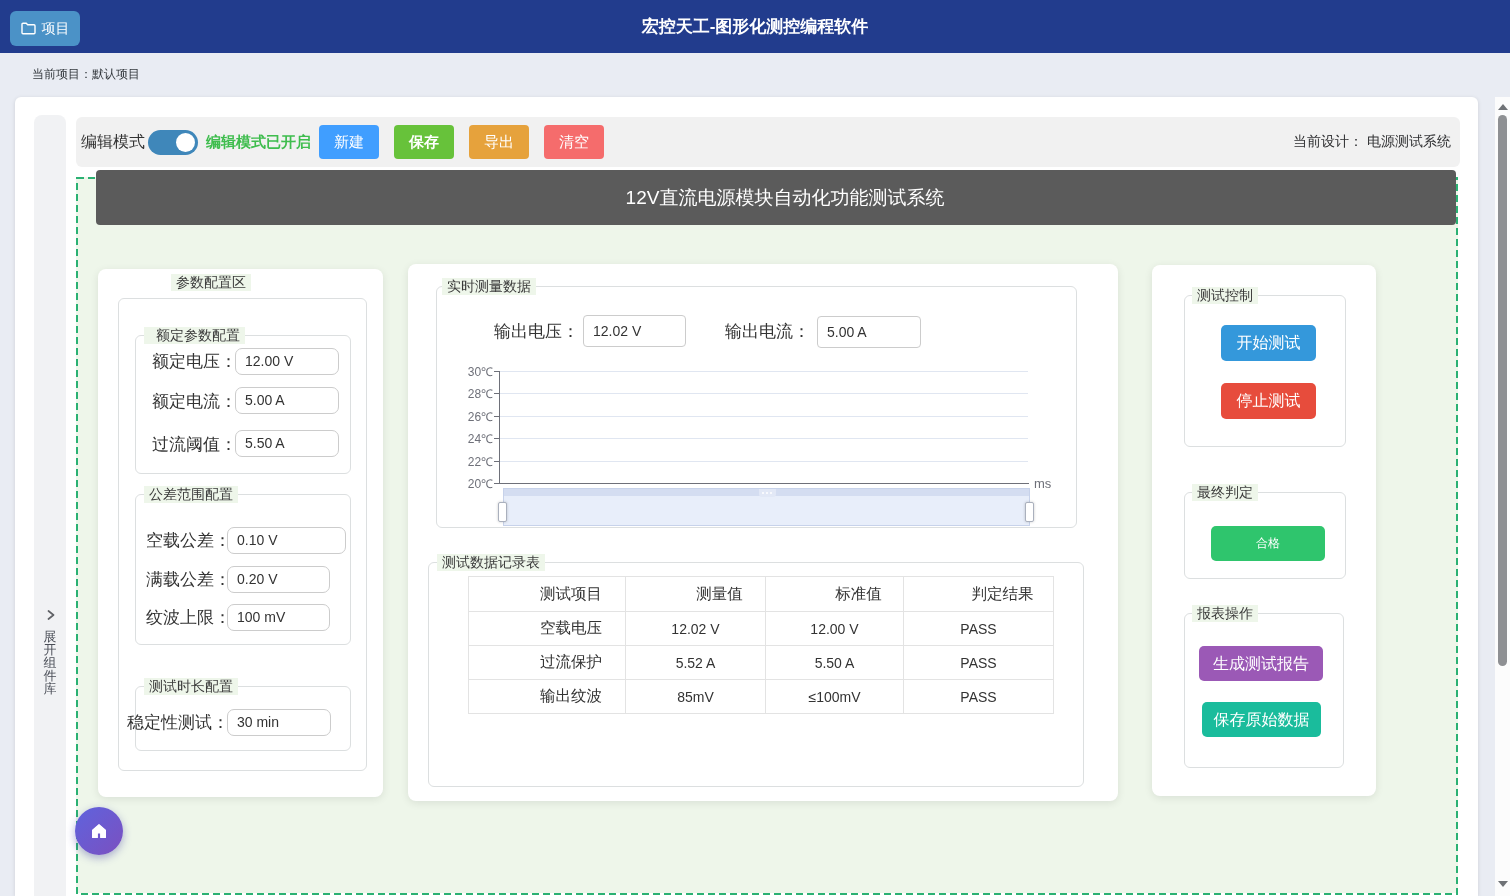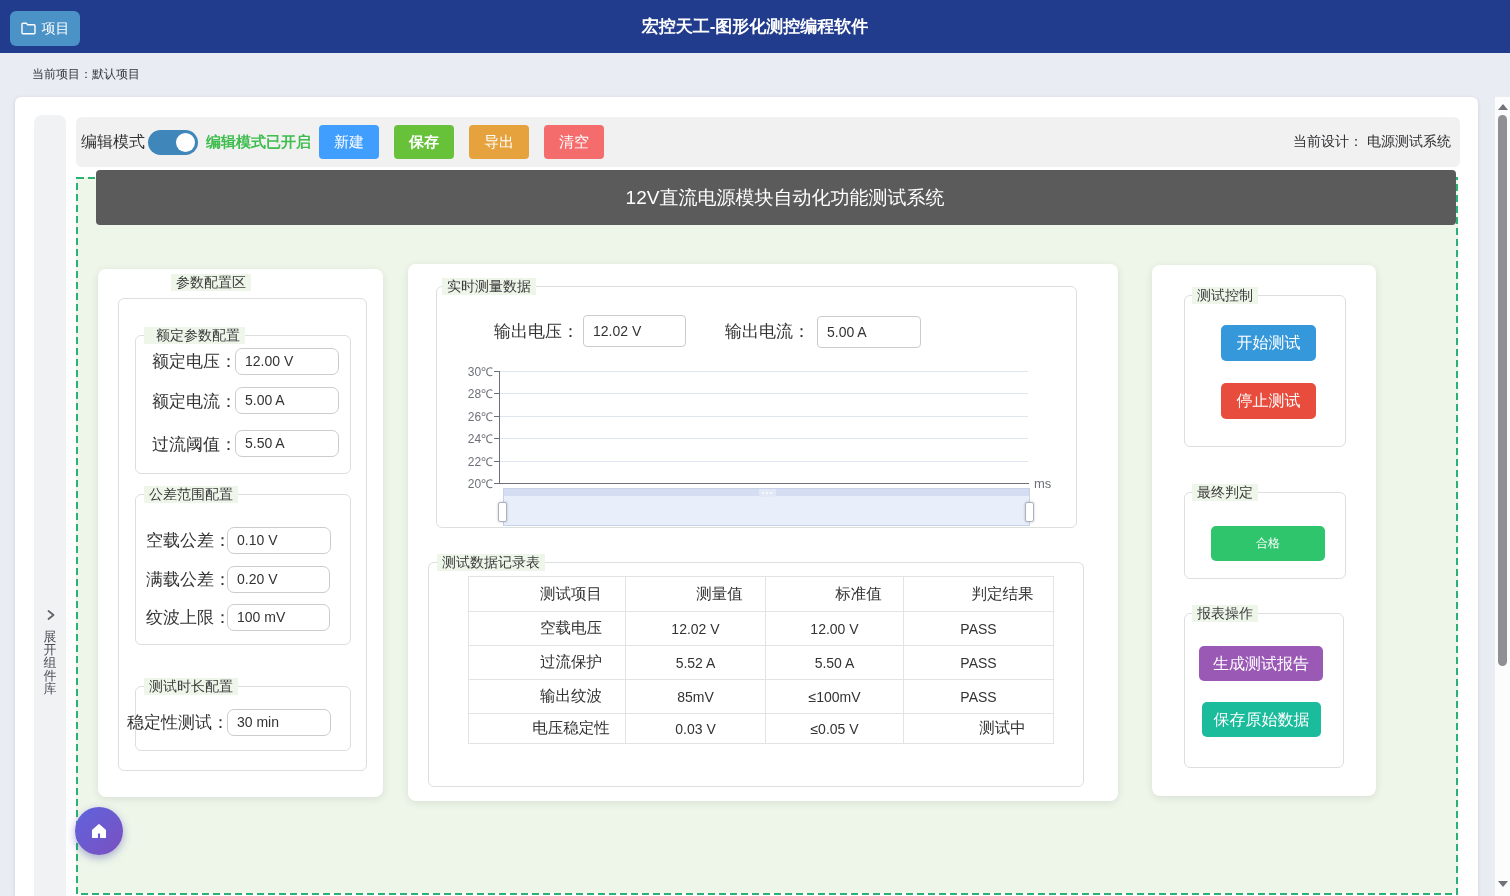--- a/index.html
+++ b/index.html
@@ -63,21 +63,21 @@
     <div class="lbl" style="left:26px;top:81px;width:113px;">额定电压：</div>
     <div class="ipt" style="left:137px;top:79px;width:104px;height:27px;line-height:25px;">12.00 V</div>
     <div class="lbl" style="left:26px;top:121px;width:113px;">额定电流：</div>
     <div class="ipt" style="left:137px;top:118px;width:104px;height:27px;line-height:25px;">5.00 A</div>
     <div class="lbl" style="left:26px;top:164px;width:113px;">过流阈值：</div>
     <div class="ipt" style="left:137px;top:161px;width:104px;height:27px;line-height:25px;">5.50 A</div>
 
     <div class="fs" style="left:37px;top:225px;width:216px;height:151px;"></div>
     <div class="legend" style="left:46px;top:217px;">公差范围配置</div>
     <div class="lbl" style="left:20px;top:260px;width:113px;">空载公差：</div>
-    <div class="ipt" style="left:129px;top:258px;width:104px;height:27px;line-height:25px;">0.10 V</div>
+    <div class="ipt" style="left:129px;top:258px;width:119px;height:27px;line-height:25px;">0.10 V</div>
     <div class="lbl" style="left:20px;top:299px;width:113px;">满载公差：</div>
     <div class="ipt" style="left:129px;top:297px;width:103px;height:27px;line-height:25px;">0.20 V</div>
     <div class="lbl" style="left:20px;top:337px;width:113px;">纹波上限：</div>
     <div class="ipt" style="left:129px;top:335px;width:103px;height:27px;line-height:25px;">100 mV</div>
 
     <div class="fs" style="left:37px;top:417px;width:216px;height:65px;"></div>
     <div class="legend" style="left:46px;top:409px;">测试时长配置</div>
     <div class="lbl" style="left:6px;top:442px;width:125px;">稳定性测试：</div>
     <div class="ipt" style="left:129px;top:440px;width:104px;height:27px;line-height:25px;">30 min</div>
   </div>
@@ -151,26 +151,20 @@
             <td>5.52 A</td>
             <td>5.50 A</td>
             <td>PASS</td>
           </tr>
       <tr>
             <td>输出纹波</td>
             <td>85mV</td>
             <td>≤100mV</td>
             <td>PASS</td>
           </tr>
-      <tr class="last">
-            <td>电压稳定性</td>
-            <td>0.03 V</td>
-            <td>≤0.05 V</td>
-            <td class="c">测试中</td>
-          </tr>
     </tbody>
       </table>
   </div>
 
   <div class="abs" id="cardR" style="left:1152px;top:265px;width:224px;height:531px;background:#fff;border-radius:8px;box-shadow:0 2px 8px rgba(0,0,0,0.09);">
     <div class="fs" style="left:32px;top:30px;width:162px;height:152px;"></div>
     <div class="legend" style="left:40px;top:22px;">测试控制</div>
     <div class="btn" style="left:69px;top:60px;width:95px;height:36px;line-height:36px;background:#3498db;font-size:16px;">开始测试</div>
     <div class="btn" style="left:69px;top:118px;width:95px;height:36px;line-height:36px;background:#e74c3c;font-size:16px;">停止测试</div>
 

